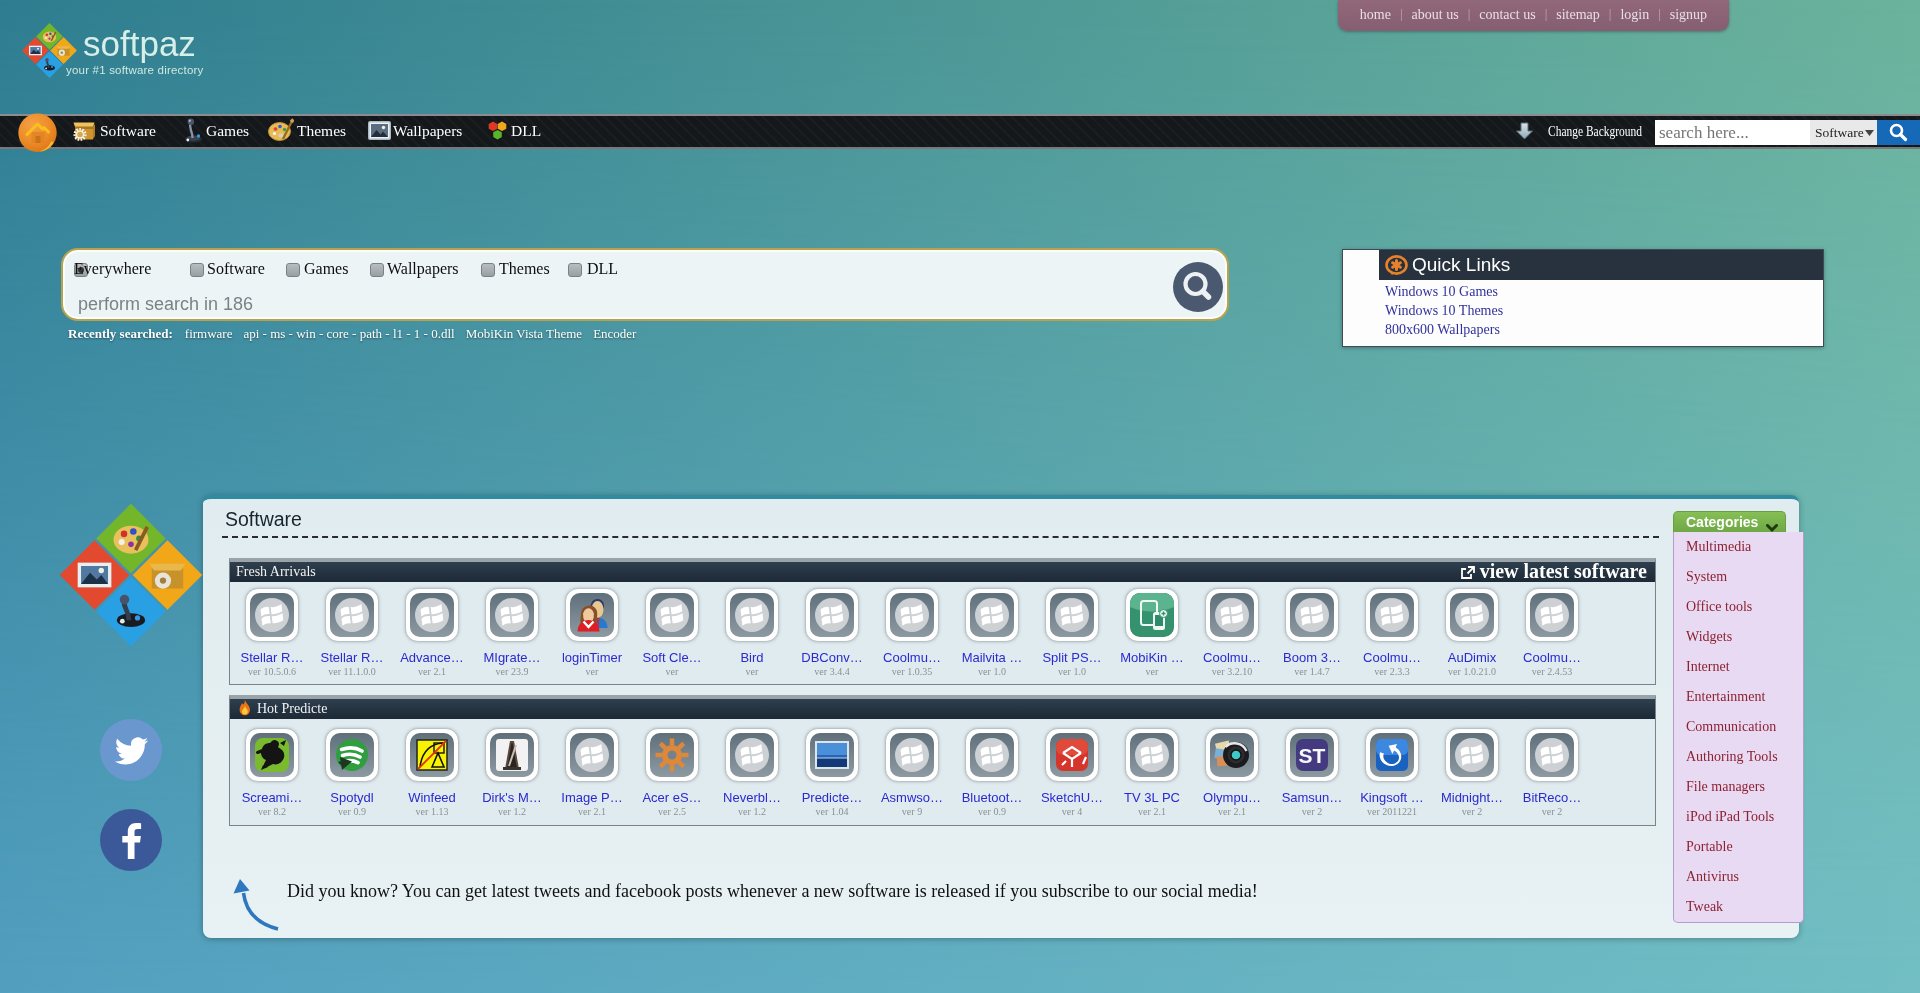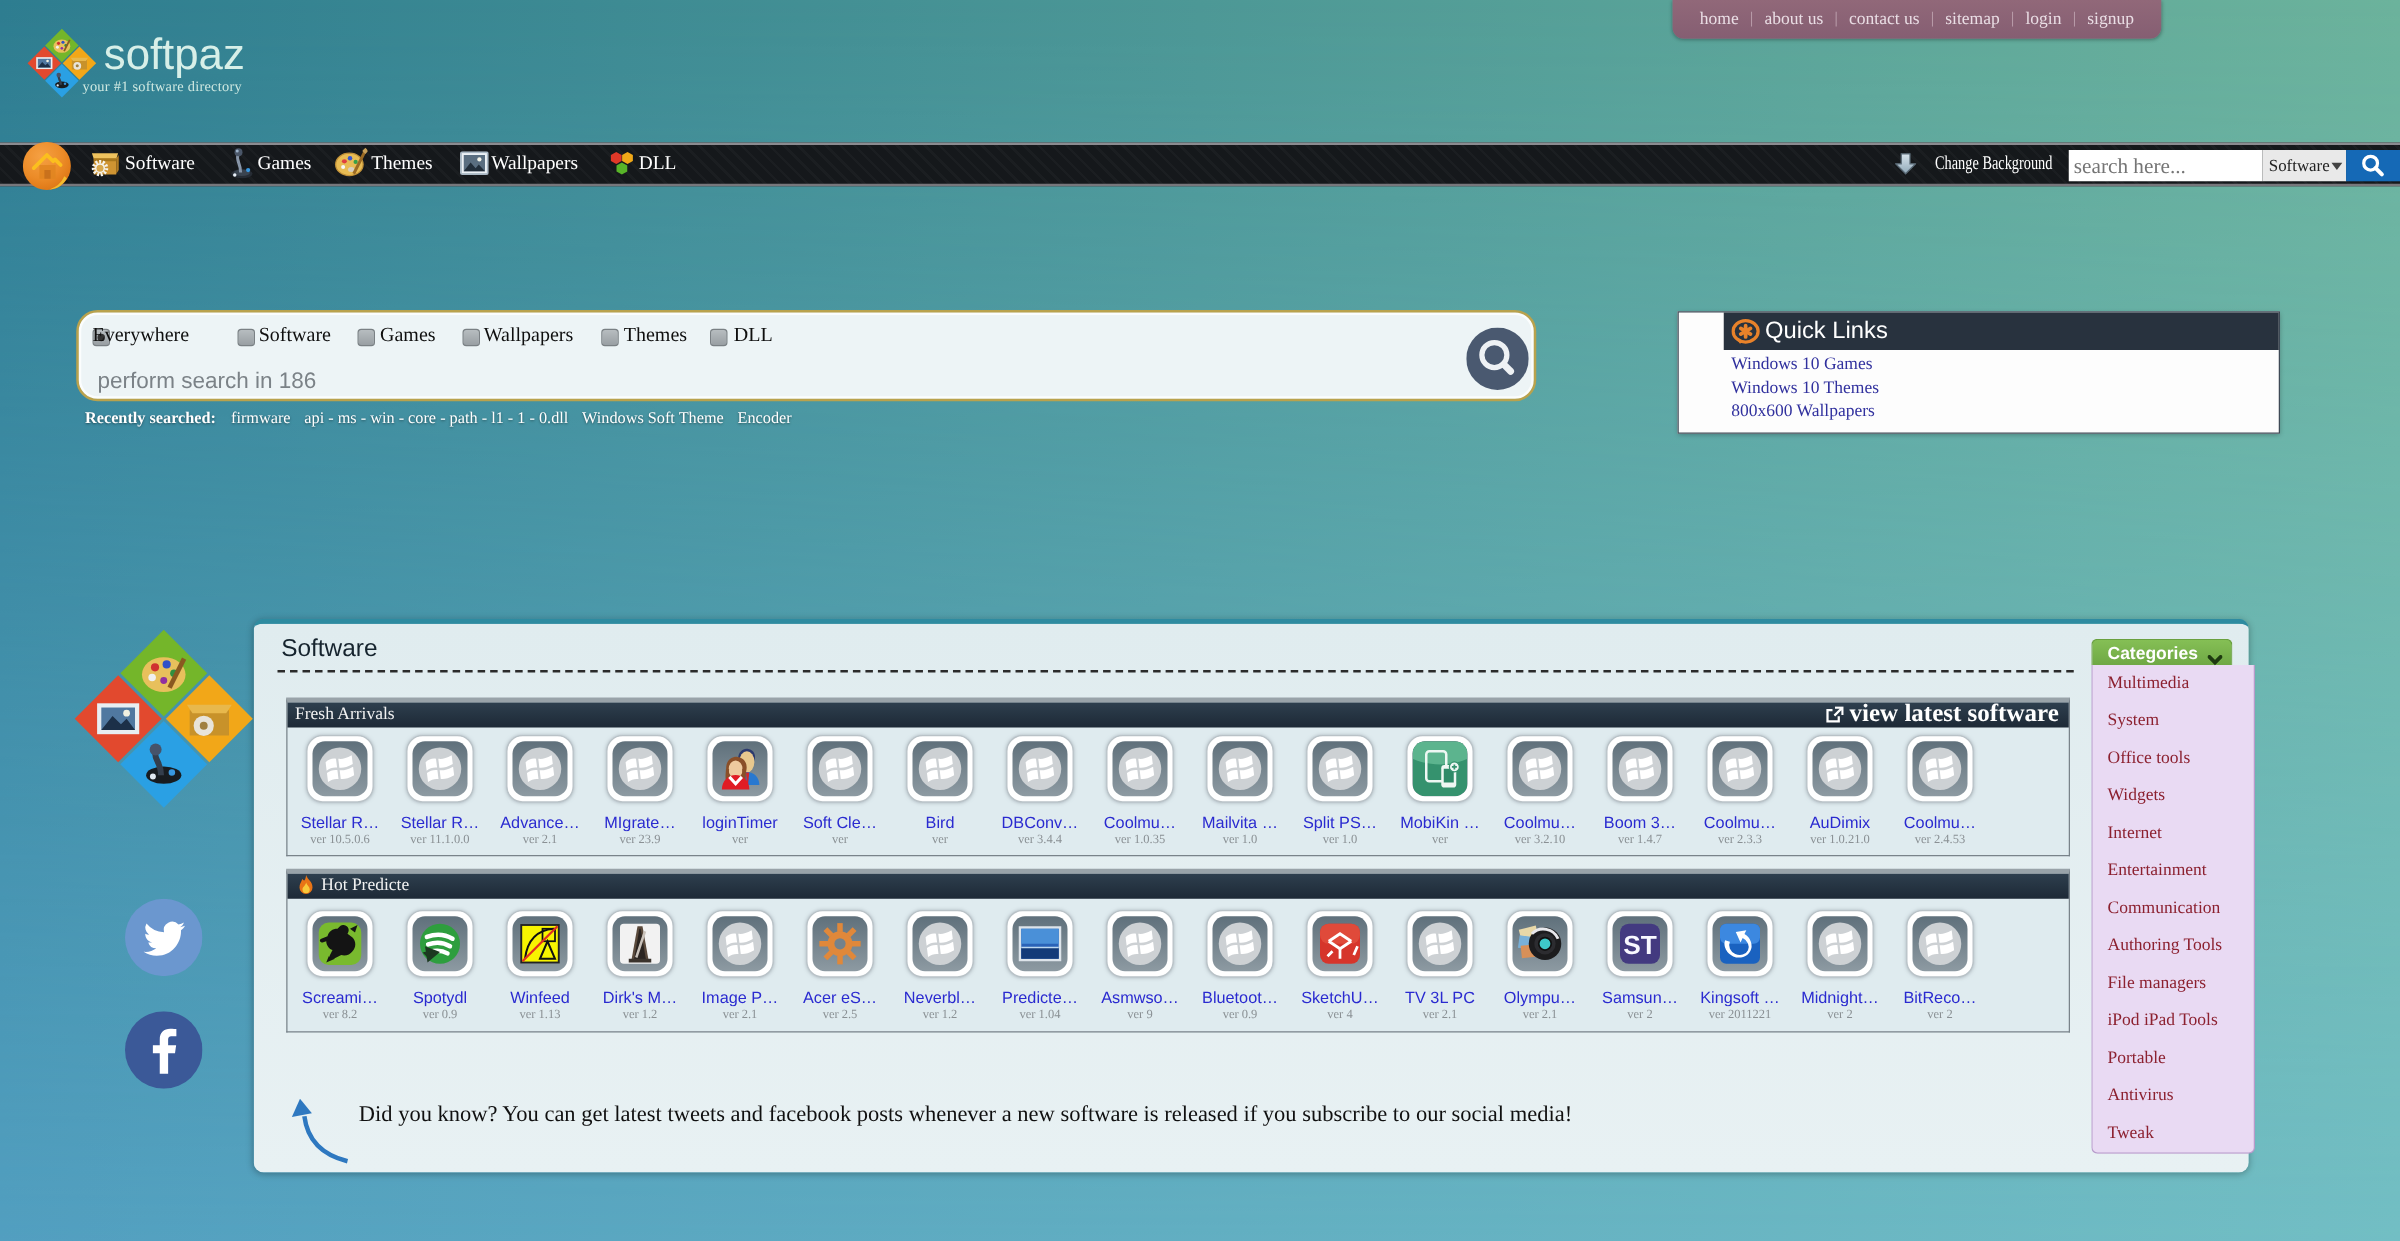--- a/index.html
+++ b/index.html
@@ -9,21 +9,21 @@
 #topbar,#logo,#lt1,#lt2,#navbar,#homebtn,#searchpanel,#recent,#quicklinks,#mainpanel,#didyou{z-index:1;}
 #navicons svg{z-index:2;}
 
 #topbar{position:absolute;left:1338px;top:0;width:391px;height:31px;background:linear-gradient(#916879,#855e72);
  border-radius:0 0 9px 9px;box-shadow:0 1px 3px rgba(0,0,0,.3);
  color:#eadee5;font-size:14px;line-height:30px;text-align:center;white-space:nowrap;}
 #topbar span.sep{color:#c2a8b5;padding:0 9px;font-size:13px;position:relative;top:-1px;}
 
 #logo{position:absolute;left:21px;top:22px;width:57px;height:55px;}
 #lt1{position:absolute;left:83px;top:26px;color:#d7efe8;font-family:"Liberation Sans",sans-serif;font-size:35px;line-height:35px;}
-#lt2{position:absolute;left:66px;top:64px;color:#cfe9e1;font-family:Liberation Serif, serif;font-size:11.5px;letter-spacing:.2px;text-align:center;}
+#lt2{position:absolute;left:66px;top:64px;color:#cfe9e1;font-family:Liberation Sans, sans-serif;font-size:11.5px;letter-spacing:.2px;text-align:center;}
 
 #navbar{position:absolute;left:0;top:114px;width:1920px;height:35px;box-sizing:border-box;
  background:#15181b;
  border-top:2px solid #8b8b90;border-bottom:2px solid #77777c;}
 #navstripes{position:absolute;left:0;top:0;width:100%;height:100%;
  background:repeating-linear-gradient(45deg,rgba(255,255,255,.028) 0 2px,rgba(255,255,255,0) 2px 8px);}
 #navbar .mi{position:absolute;top:0;height:31px;color:#fff;font-size:15.5px;line-height:30px;}
 #chgbgtxt{position:absolute;left:1548px;top:0;font-size:16px;line-height:31px;color:#fff;transform:scaleX(.74);transform-origin:0 0;}
 #navsearch{position:absolute;left:1655px;top:4px;width:155px;height:25px;background:#fff;
  color:#757575;font-size:17px;line-height:25px;padding-left:4px;box-sizing:border-box;}
@@ -257,21 +257,21 @@
   <span class="rb" style="left:505px;top:13px;"></span>
     <span class="rlab" style="left:524px;">DLL</span>
   <div id="searchtext">perform search in 186</div>
   <div id="gobtn"><svg width="50" height="50" viewBox="0 0 50 50">
         <circle cx="25" cy="25" r="25" fill="#4a5970"></circle>
         <circle cx="22.5" cy="22" r="10" fill="none" stroke="#eef1f4" stroke-width="4.2"></circle>
         <path d="M30 29.5 L35.5 35" stroke="#eef1f4" stroke-width="5.5" stroke-linecap="round"></path>
       </svg></div>
 </div>
 
-<div id="recent"><b>Recently searched:</b><a>firmware</a><a>api - ms - win - core - path - l1 - 1 - 0.dll</a><a>Windows Soft Theme</a><a>Encoder</a></div>
+<div id="recent"><b>Recently searched:</b><a>firmware</a><a>api - ms - win - core - path - l1 - 1 - 0.dll</a><a>MobiKin Vista Theme</a><a>Encoder</a></div>
 
 <div id="quicklinks">
   <div class="hd"><span id="qlicon"><svg width="23" height="21" viewBox="0 0 23 21">
           <ellipse cx="11.5" cy="10" rx="10" ry="8.6" fill="none" stroke="#e8822a" stroke-width="2.6"></ellipse>
           <path d="M4 16 l3 4 3-2.5z" fill="#e8822a"></path>
           <g stroke="#e8822a" stroke-width="3" stroke-linecap="round">
             <path d="M11.5 5.5 v9"></path>
             <path d="M7.6 7.7 l7.8 4.6"></path>
             <path d="M15.4 7.7 l-7.8 4.6"></path>
           </g>

